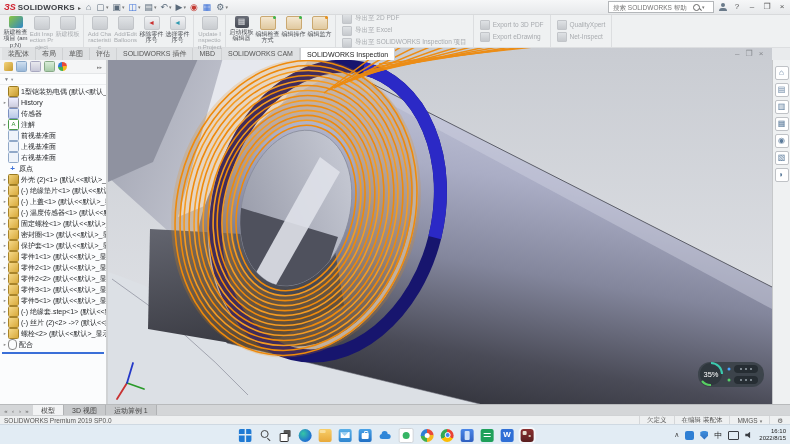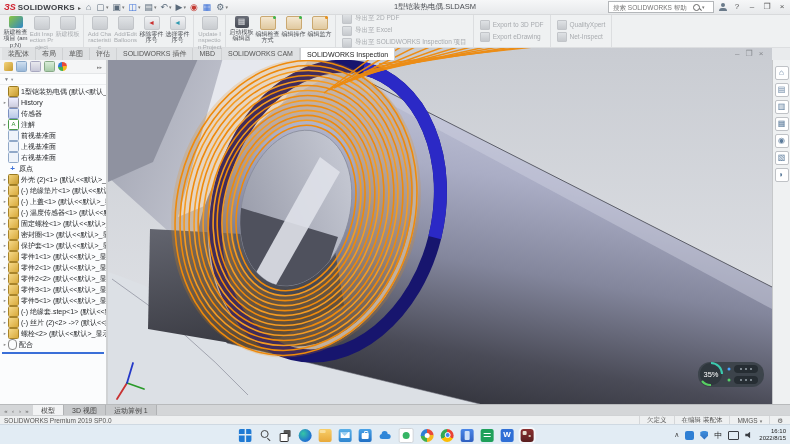--- a/index.html
+++ b/index.html
@@ -364,21 +364,20 @@
       <span class="qti qt-blue">
         <i class="qg">▦</i>
         <i class="qd"></i>
       </span>
 
       <span class="qti">
         <i class="qg">⚙</i>
         <i class="qd">▾</i>
       </span>
     </div>
-  <div class="tb-title">1型铠装热电偶.SLDASM</div>
   <div class="tb-right">
     <div class="searchbox">
       <input placeholder="搜索 SOLIDWORKS 帮助" style="">
       <span class="mag"></span>
       <span style="font-size:5px;color:#777">▾</span>
     </div>
     <span class="i-person"></span>
     <span class="winbtn">?</span>
     <span class="winbtn">–</span>
     <span class="winbtn">❐</span>

